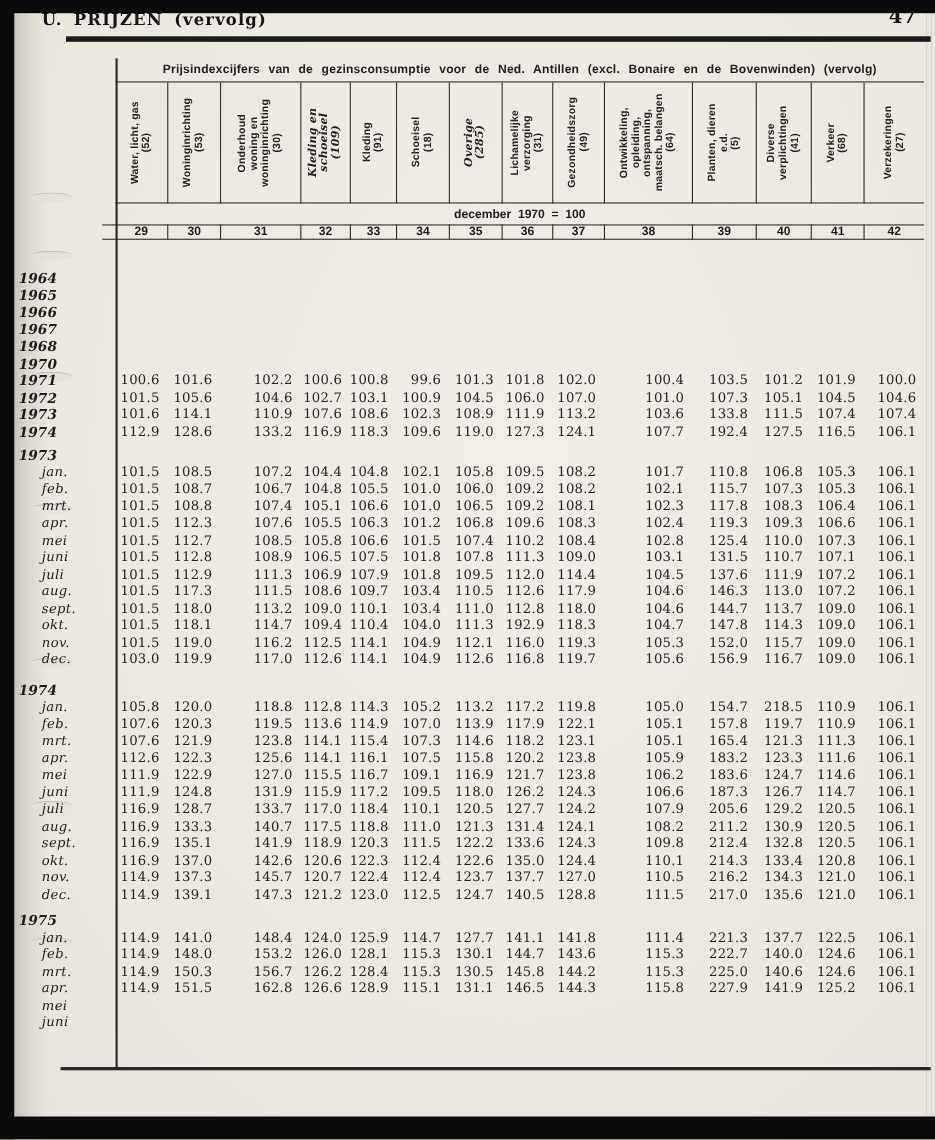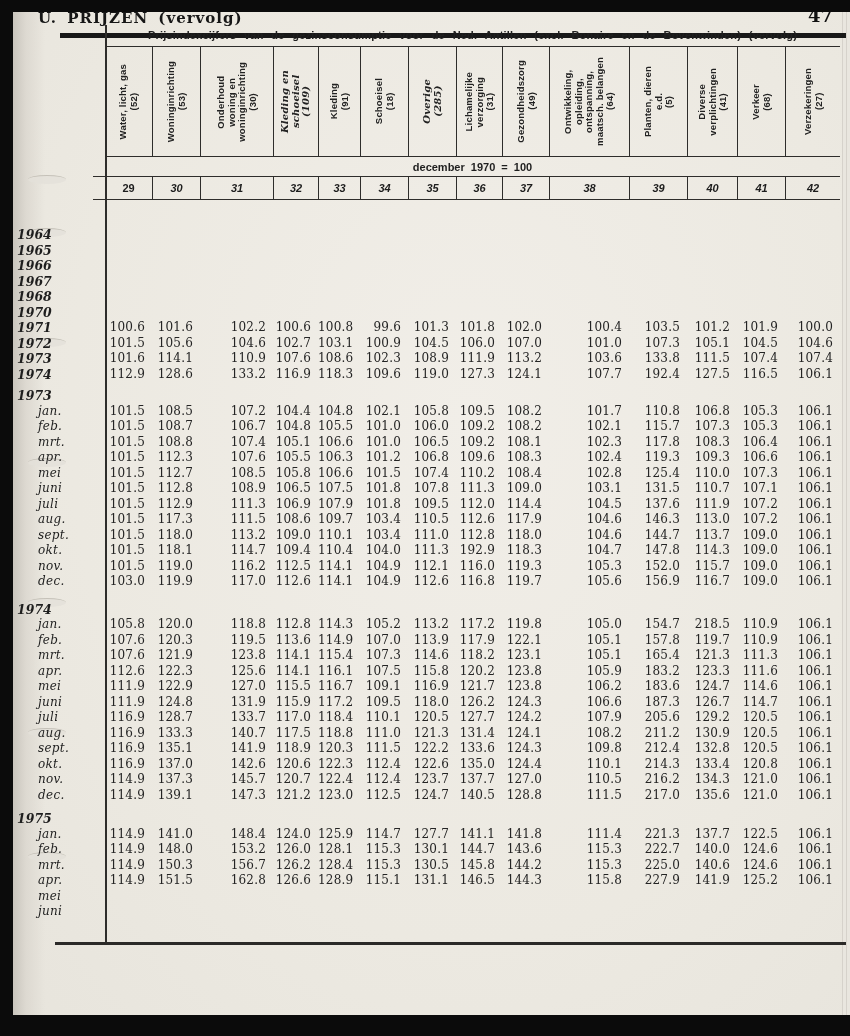--- a/index.html
+++ b/index.html
@@ -15,21 +15,21 @@
   .right-edge{position:absolute;right:0;top:12px;bottom:21px;width:8px;
         background:repeating-linear-gradient(90deg,#d6d2cb 0 1px,#e9e6df 1px 4px);}
   .stitch{position:absolute;left:28px;width:38px;height:8px;border-radius:50%;
         background:#e4e1da;border-top:1.5px solid #bcb8af;opacity:.8;}
   
   .doc-title{position:absolute;left:38px;top:9px;margin:0;
         font:700 15px "DejaVu Serif",serif;letter-spacing:1px;word-spacing:4px;color:#161616;}
   .page-number{position:absolute;left:808px;top:5px;font:700 18px "DejaVu Serif",serif;color:#111;}
   .thick-rule{position:absolute;left:60px;top:33px;width:786px;height:4.5px;background:#181818;}
   
-  .tbl{position:absolute;left:0;top:24px;width:840px;color:#1f1f1f;}
+  .tbl{position:absolute;left:0;top:52px;width:840px;color:#1f1f1f;}
   .trow{margin-left:105px;height:22px;display:flex;align-items:center;justify-content:center;
         border-bottom:1.4px solid #2e2d2b;
         font:700 11px "Liberation Sans",sans-serif;word-spacing:4.5px;letter-spacing:.2px;white-space:nowrap;}
   .frow{display:flex;}
   .frow>*{flex:0 0 auto;box-sizing:border-box;}
   .frow>:nth-child(1){width:105px}
   .frow>:nth-child(2){width:47px}
   .frow>:nth-child(3){width:48px}
   .frow>:nth-child(4){width:73px}
   .frow>:nth-child(5){width:45px}
@@ -46,24 +46,24 @@
   .hrow{height:110px;align-items:stretch;}
   .hrow>:nth-child(n+2){border-bottom:1.5px solid #2e2d2b;}
   .hrow>:nth-child(n+3){border-left:1px solid #2e2d2b;}
   .hcell{display:flex;align-items:center;justify-content:center;overflow:hidden;}
   .vtext{display:inline-block;writing-mode:vertical-rl;transform:rotate(180deg);
         white-space:pre-line;max-height:105px;text-align:center;
         font:700 9.5px/10.5px "Liberation Sans",sans-serif;color:#222;letter-spacing:.2px;}
   .vtext.it{font-family:"DejaVu Serif",serif;font-style:italic;font-weight:700;font-size:10px;}
   .decrow{margin-left:105px;height:19px;display:flex;align-items:center;justify-content:center;
         font:700 11px "Liberation Sans",sans-serif;word-spacing:3px;}
-  .nrow{height:24px;position:relative;align-items:stretch;}
+  .nrow{height:14px;position:relative;align-items:stretch;}
   .nrow::before{content:'';position:absolute;left:93px;right:0;top:0;border-top:1.5px solid #2e2d2b;}
   .nrow::after{content:'';position:absolute;left:93px;right:0;bottom:0;border-bottom:1.5px solid #2e2d2b;}
-  .nrow>:nth-child(n+3){border-left:1px solid #2e2d2b;font-style:italic;}
+  .nrow>:nth-child(n+3){border-left:1px solid #2e2d2b;}
   .ncell{display:flex;align-items:center;justify-content:center;
         font:700 11px "Liberation Sans",sans-serif;color:#1d1d1d;}
   .tbody .block:nth-child(1){margin-top:27px}
   .tbody .block:nth-child(2){margin-top:6px}
   .tbody .block:nth-child(3){margin-top:12px}
   .tbody .block:nth-child(4){margin-top:8px}
   .drow{height:15.5px;line-height:15.5px;}
   .stub{padding-left:38px;color:#1e1e1e;white-space:nowrap;}
   .stub.y{font:italic 700 12.5px/15.5px "DejaVu Serif",serif;padding-left:17px;}
   .stub.m{font:italic 400 12px/15.5px "DejaVu Serif",serif;letter-spacing:.3px;}

